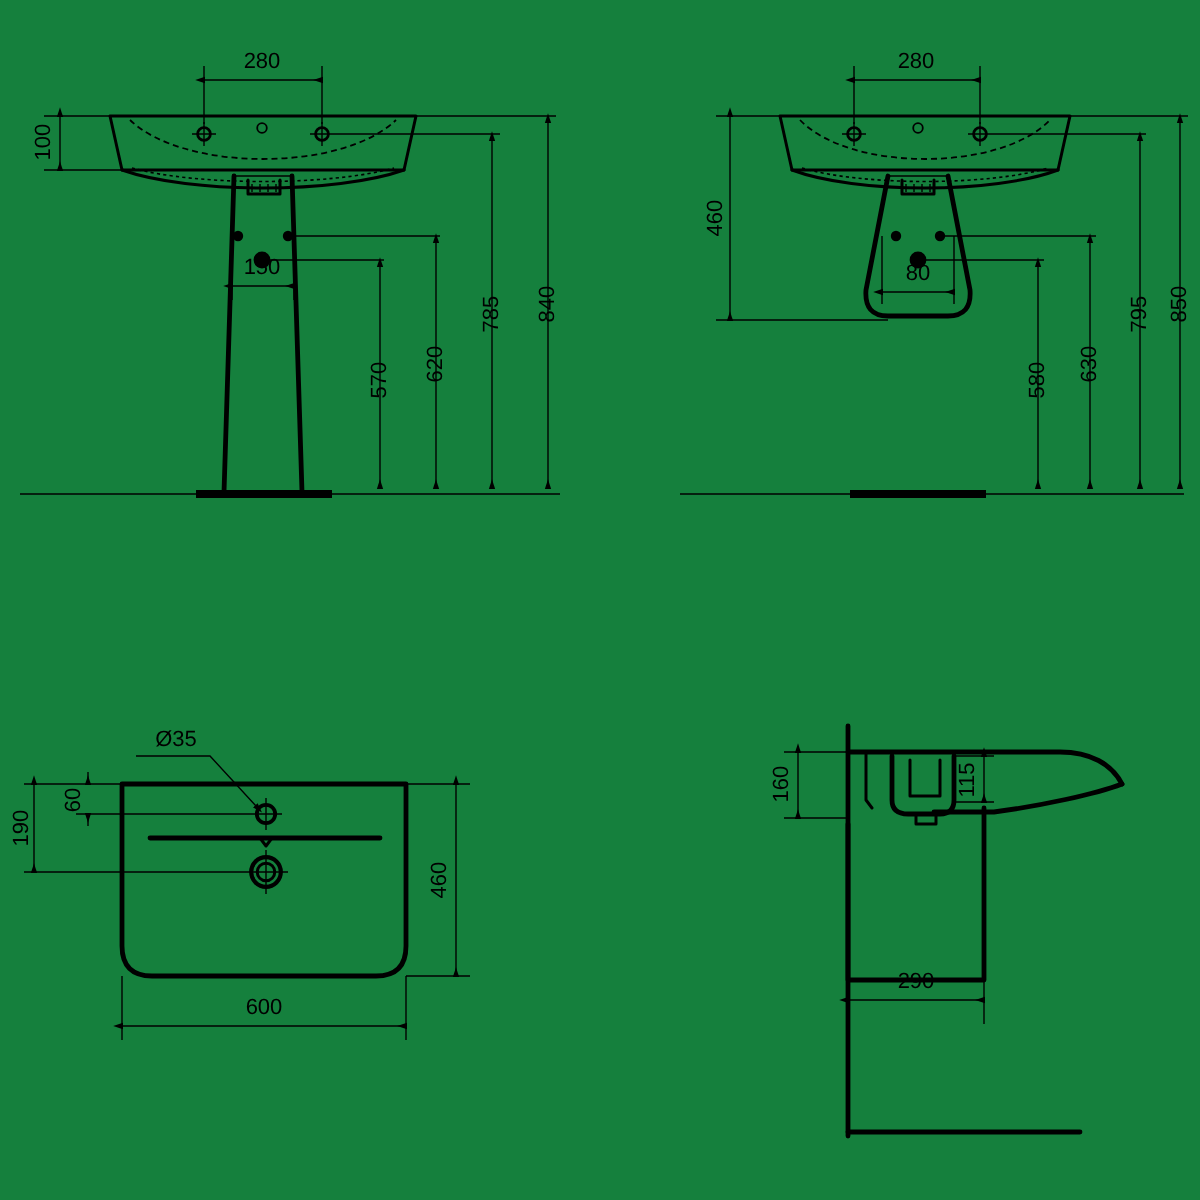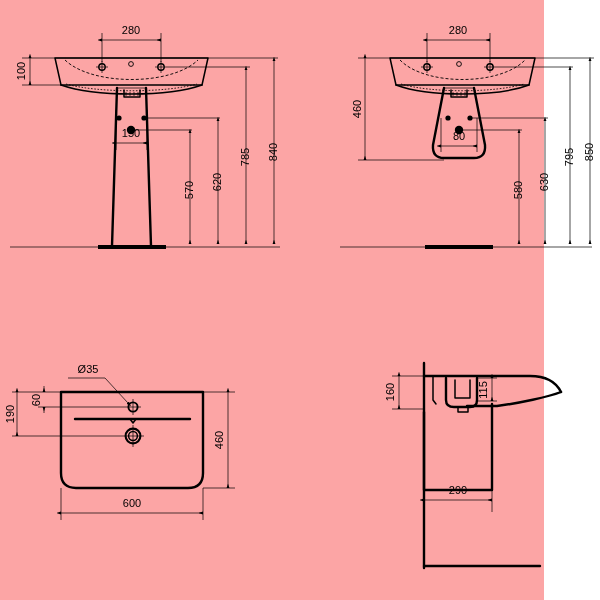--- a/index.html
+++ b/index.html
@@ -8,23 +8,23 @@
     background: #ffffff;
   }
   body {
     width: 600px;
     height: 600px;
     font-family: "Liberation Sans", sans-serif;
     overflow: hidden;
   }
   #drawing-sheet {
     position: relative;
-    width: 544px;
+    width: 600px;
     height: 600px;
-    background: #fca5a5;
+    background: #15803d;
   }
   svg.tech-drawing {
     display: block;
     width: 600px;
     height: 600px;
   }
   .obj   { fill: none; stroke: #000000; stroke-width: 1.5; stroke-linejoin: round; stroke-linecap: round; }
   .objth { fill: none; stroke: #000000; stroke-width: 2.4; stroke-linejoin: round; stroke-linecap: round; }
   .thin  { fill: none; stroke: #000000; stroke-width: 0.7; }
   .dash  { fill: none; stroke: #000000; stroke-width: 0.9; stroke-dasharray: 3 2; }

